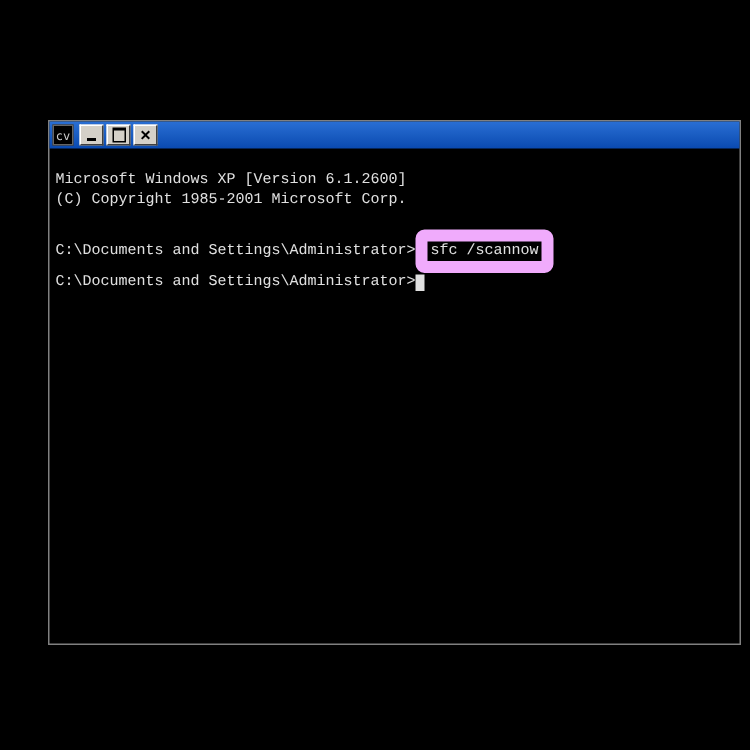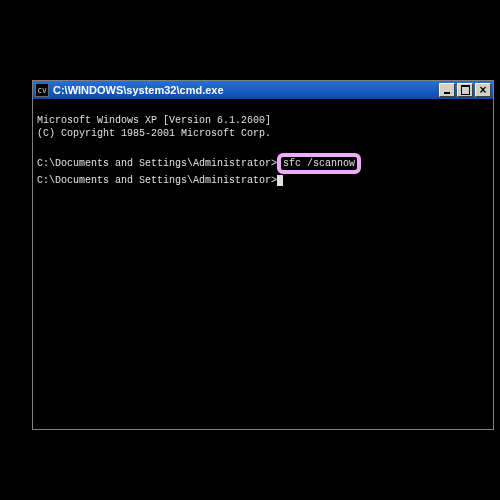--- a/index.html
+++ b/index.html
@@ -81,21 +81,21 @@
       white-space: pre-wrap;
       position: relative;
       height: calc(100% - 18px);
       overflow: hidden;
     }
     .prompt-line {
       display: inline-block;
       white-space: pre;
     }
     .hl-cmd {
-      border: 4px solid #f0abfc;
+      border: 8px solid #f0abfc;
       border-radius: 6px;
       padding: 0 2px;
       display: inline-block;
       margin-left: 0;
     }
     .hl-block {
       border: 2px solid #ff2222;
       border-radius: 6px;
       padding: 2px 2px;
       margin: 2px -2px;
@@ -109,21 +109,20 @@
       vertical-align: text-bottom;
       margin-left: 0;
     }
   </style>
 </head>
 <body>
 
 <div class="window">
   <div class="titlebar">
     <div class="titlebar-icon">cv</div>
-    <div class="titlebar-text">C:\WINDOWS\system32\cmd.exe</div>
     <div class="titlebar-buttons">
       <div class="titlebar-btn min"></div>
       <div class="titlebar-btn max"></div>
       <div class="titlebar-btn close"></div>
     </div>
   </div>
   <div class="term">
 <span>Microsoft Windows XP [Version 6.1.2600]</span>
 <span>(C) Copyright 1985-2001 Microsoft Corp.</span>
 

